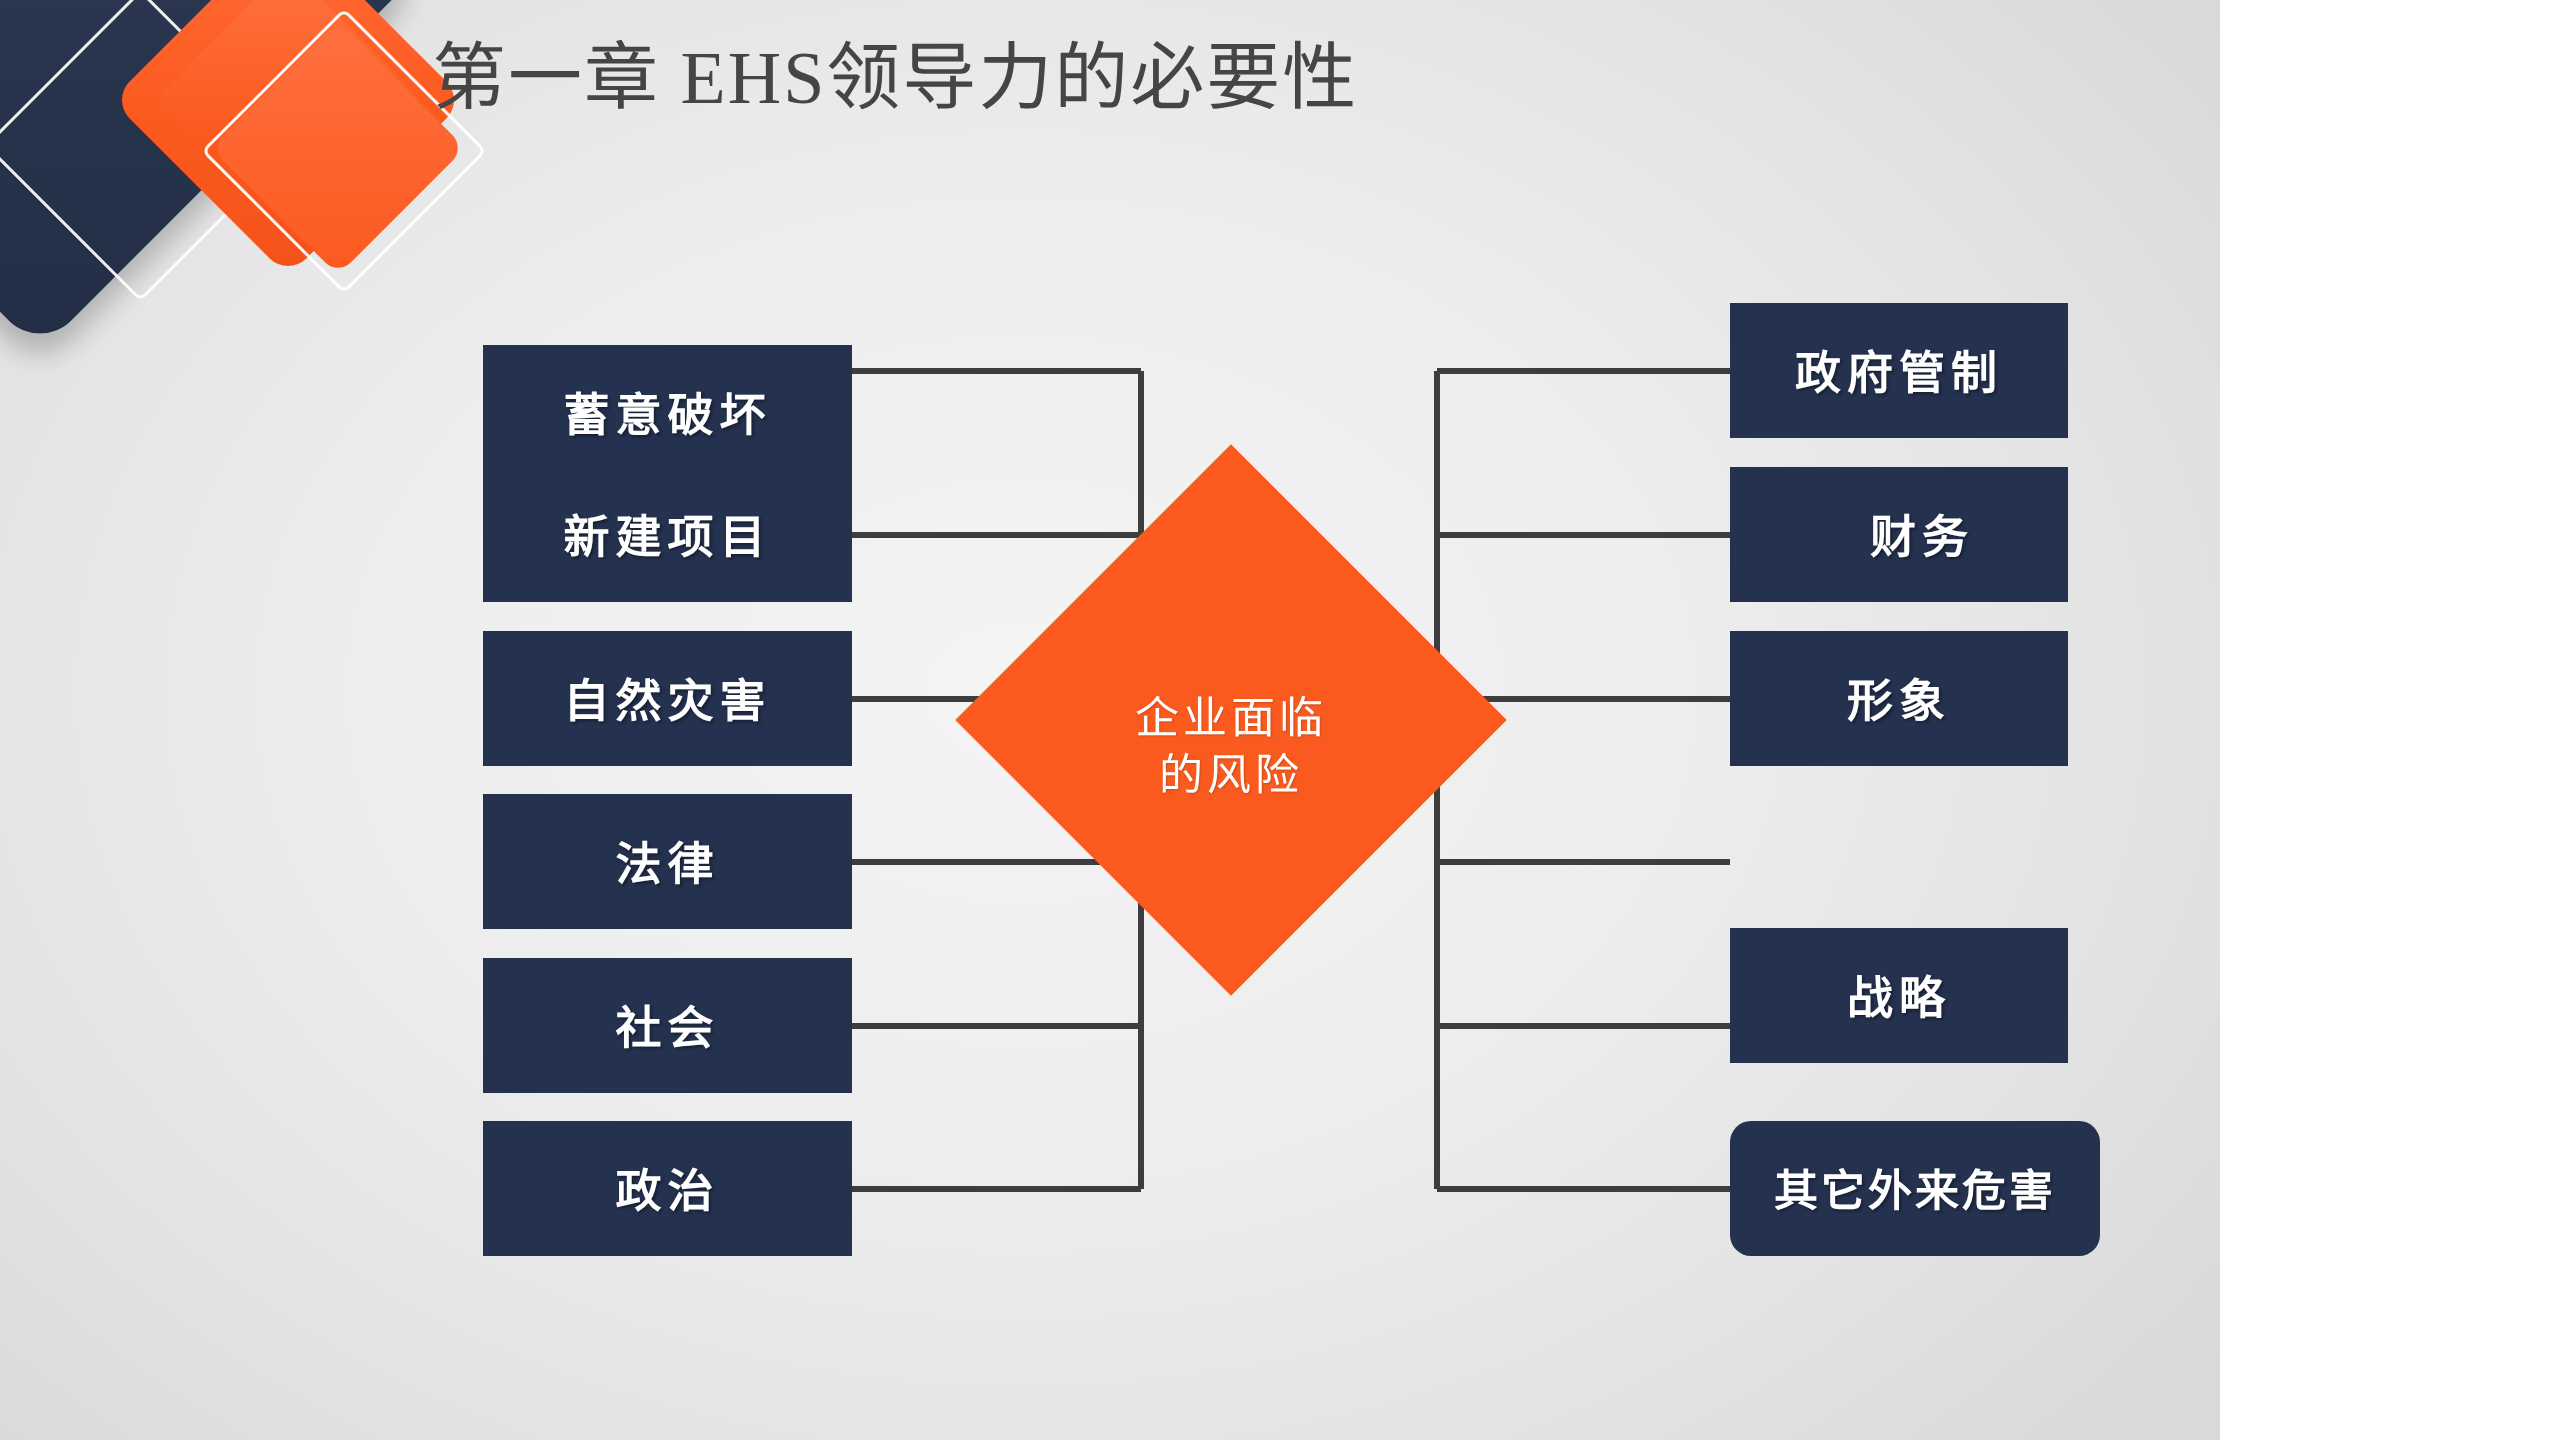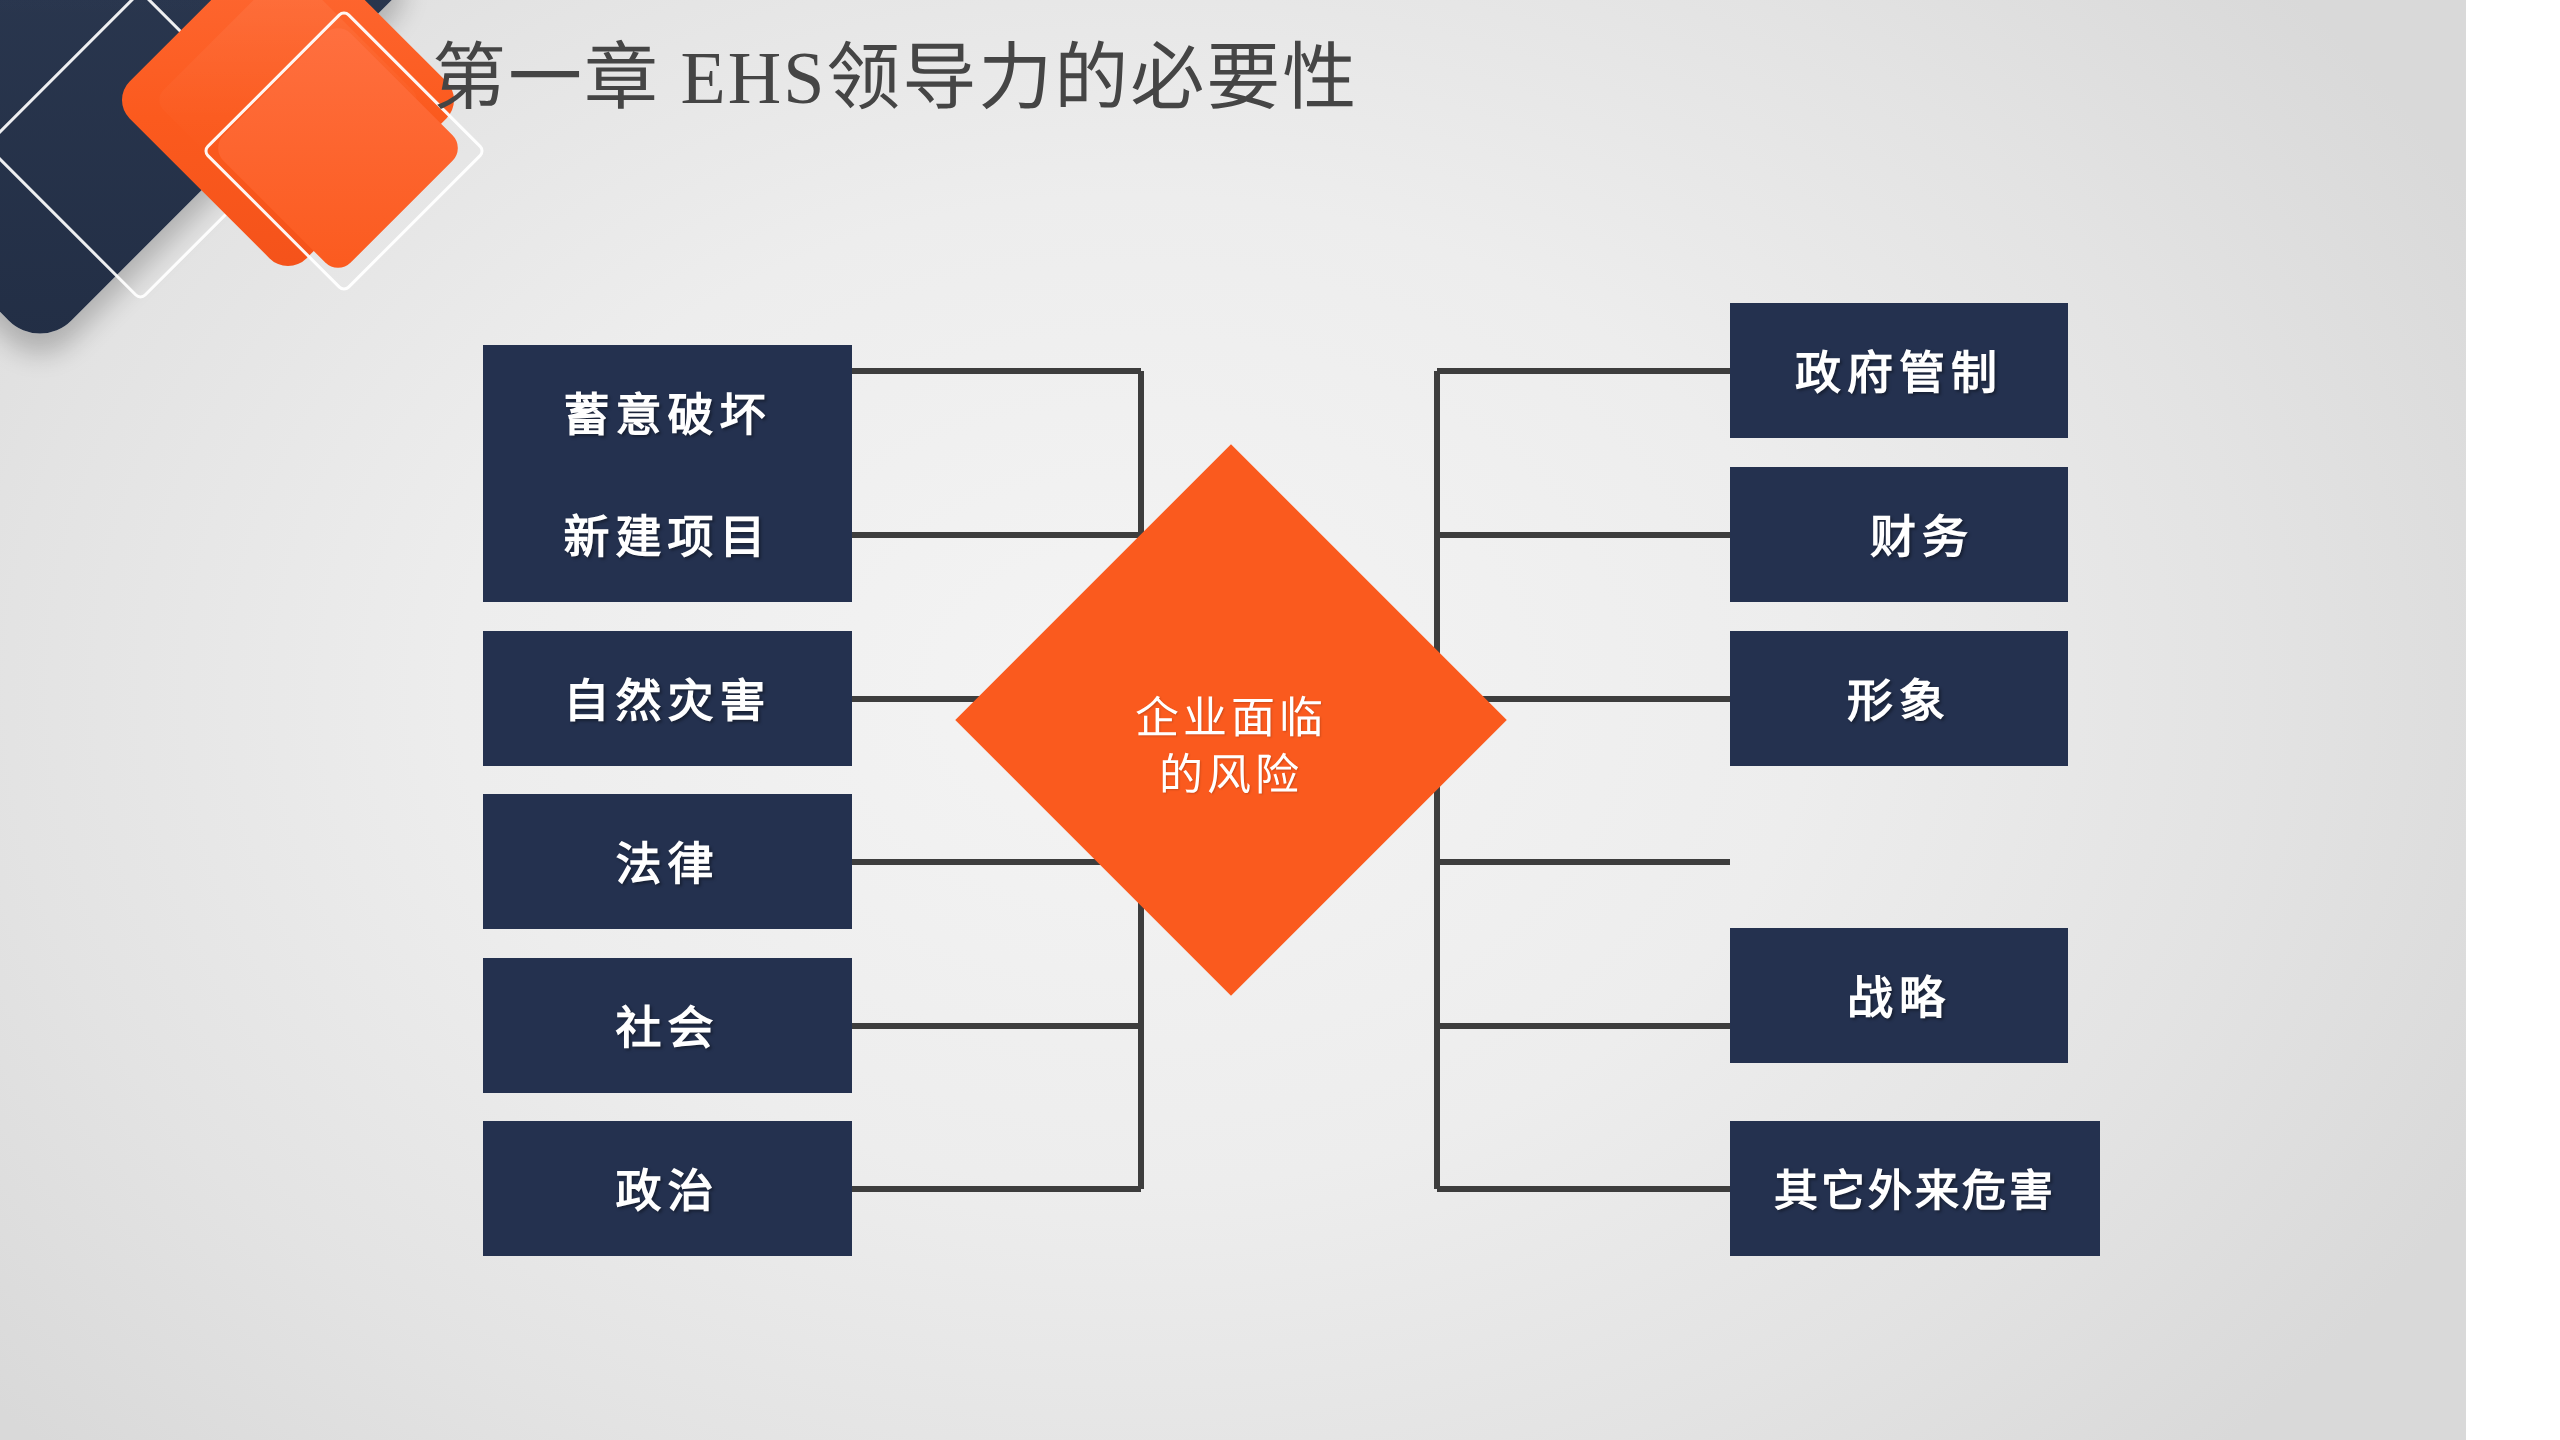--- a/index.html
+++ b/index.html
@@ -3,21 +3,21 @@
 <meta charset="utf-8">
 <title>EHS</title>
 <style>
   html, body {
     margin: 0;
     padding: 0;
     background: #ffffff;
   }
   #slide {
     position: relative;
-    width: 2466px;
+    width: 2220px;
     height: 1440px;
     overflow: hidden;
     background:
       radial-gradient(ellipse 1500px 1100px at 46% 48%, #f4f4f4 0%, #ededed 45%, #e3e3e3 75%, #d9d9d9 100%);
     font-family: "Liberation Serif", "DejaVu Serif", serif;
   }
 
   
   .deco {
     position: absolute;
@@ -218,21 +218,21 @@
   <div class="node" style="left:483px; top:467px;  width:369px; height:135px;">新建项目</div>
   <div class="node" style="left:483px; top:631px;  width:369px; height:135px;">自然灾害</div>
   <div class="node" style="left:483px; top:794px;  width:369px; height:135px;">法律</div>
   <div class="node" style="left:483px; top:958px;  width:369px; height:135px;">社会</div>
   <div class="node" style="left:483px; top:1121px; width:369px; height:135px;">政治</div>
 
   <div class="node" style="left:1730px; top:303px;  width:338px; height:135px;">政府管制</div>
   <div class="node" style="left:1730px; top:467px;  width:338px; height:135px;padding-left:46px;">财务</div>
   <div class="node" style="left:1730px; top:631px;  width:338px; height:135px;">形象</div>
   <div class="node" style="left:1730px; top:928px;  width:338px; height:135px;">战略</div>
-  <div class="node" style="left:1730px; top:1121px; width:370px; height:135px; font-size:44px; letter-spacing:3px;">其它外来危害</div>
+  <div class="node" style="left:1730px; top:1121px; width:370px; height:135px; font-size:44px; letter-spacing:3px;border-radius:21px;">其它外来危害</div>
 
   <div id="center-diamond"></div>
   <div id="center-label">
     <div>企业面临</div>
     <div>的风险</div>
   </div>
 
 </div>
 
 </body></html>

